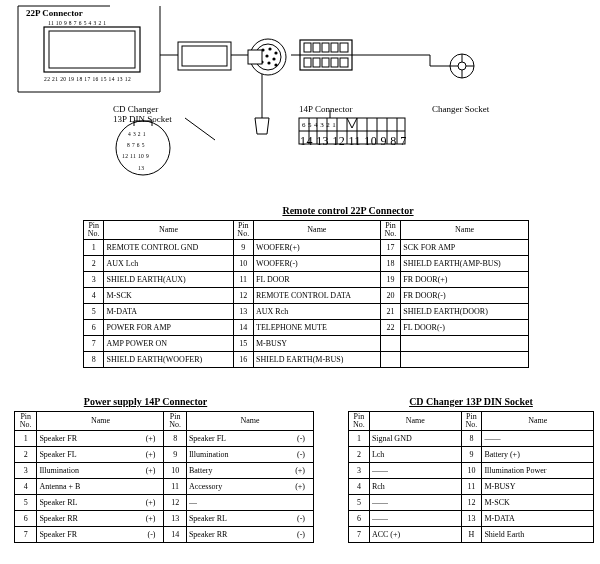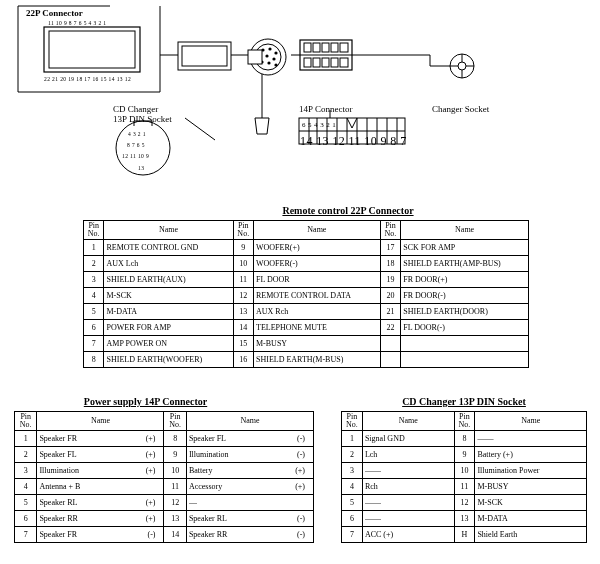--- a/index.html
+++ b/index.html
@@ -250,21 +250,21 @@
         <tr>
           <td class="pinno">7</td>
           <td class="nm"><span class="pol">(-)</span><span>Speaker FR</span></td>
           <td class="pinno">14</td>
           <td class="nm"><span class="pol">(-)</span><span>Speaker RR</span></td>
         </tr>
       </tbody>
   </table>
 </div>
 
-<div style="position:absolute;left:341px;top:396px;width:246px;">
+<div style="position:absolute;left:348px;top:396px;width:246px;">
   <div class="section-title">CD Changer 13P DIN Socket</div>
   <table class="pins" style="margin-top:4px;width:246px;">
     <thead>
       <tr>
         <td class="pinno hdr"><span>Pin</span><br><span>No.</span></td>
         <td class="hdr" style="width:88px;">Name</td>
         <td class="pinno hdr"><span>Pin</span><br><span>No.</span></td>
         <td class="hdr" style="width:108px;">Name</td>
       </tr>
     </thead>

